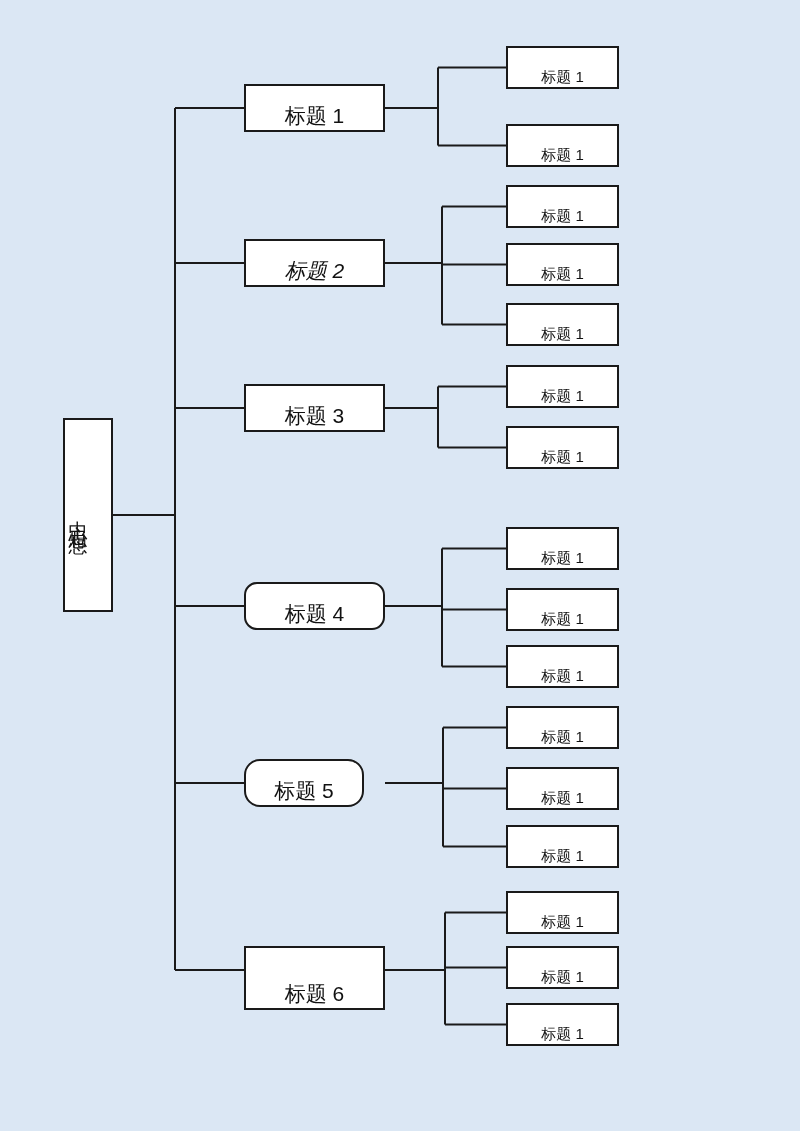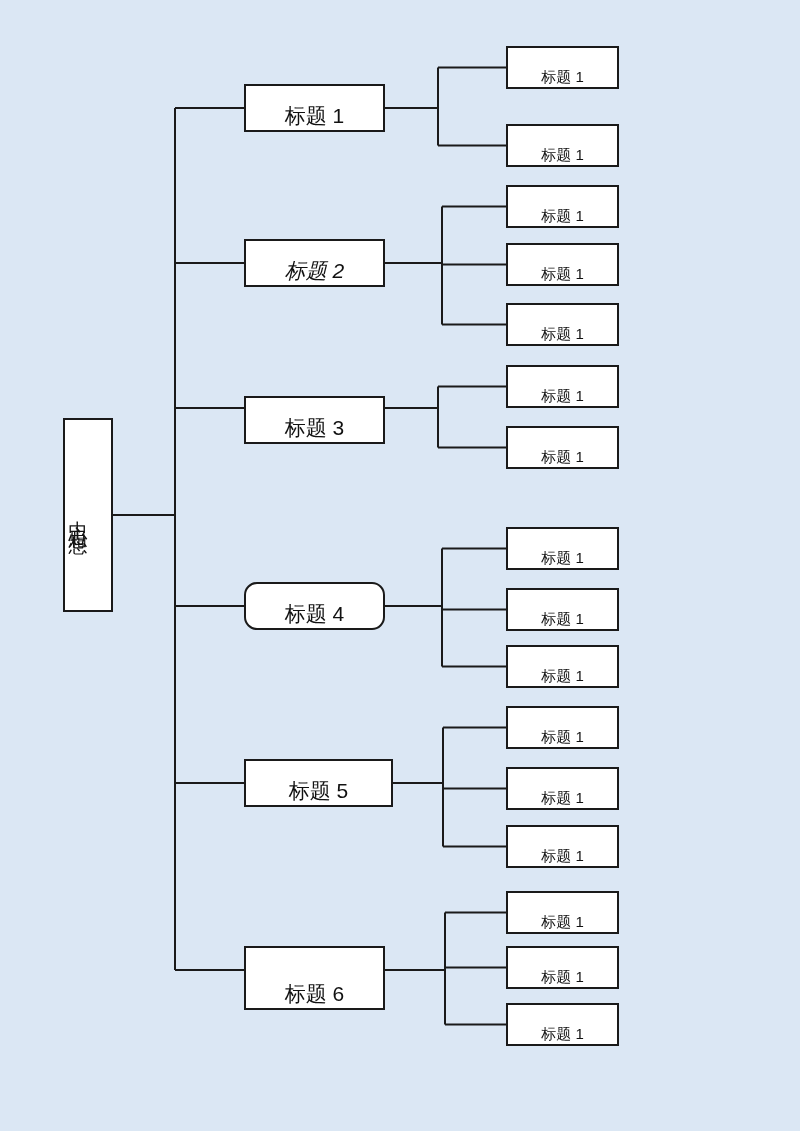--- a/index.html
+++ b/index.html
@@ -106,42 +106,42 @@
       </div>
       <div class="node node-leaf" style="left: 506px; top: 185px; width: 113px; height: 43px;">
         <span>标题 1</span>
       </div>
       <div class="node node-leaf" style="left: 506px; top: 243px; width: 113px; height: 43px;">
         <span>标题 1</span>
       </div>
       <div class="node node-leaf" style="left: 506px; top: 303px; width: 113px; height: 43px;">
         <span>标题 1</span>
       </div>
-      <div class="node node-branch" style="left: 244px; top: 396px; width: 141px; height: 48px;">
+      <div class="node node-branch" style="left: 244px; top: 384px; width: 141px; height: 48px;">
         <span>标题 3</span>
       </div>
       <div class="node node-leaf" style="left: 506px; top: 365px; width: 113px; height: 43px;">
         <span>标题 1</span>
       </div>
       <div class="node node-leaf" style="left: 506px; top: 426px; width: 113px; height: 43px;">
         <span>标题 1</span>
       </div>
       <div class="node node-branch" style="left: 244px; top: 582px; width: 141px; height: 48px; border-radius: 13px;">
         <span>标题 4</span>
       </div>
       <div class="node node-leaf" style="left: 506px; top: 527px; width: 113px; height: 43px;">
         <span>标题 1</span>
       </div>
       <div class="node node-leaf" style="left: 506px; top: 588px; width: 113px; height: 43px;">
         <span>标题 1</span>
       </div>
       <div class="node node-leaf" style="left: 506px; top: 645px; width: 113px; height: 43px;">
         <span>标题 1</span>
       </div>
-      <div class="node node-branch" style="left: 244px; top: 759px; width: 149px; height: 48px;">
+      <div class="node node-branch" style="left: 244px; top: 759px; width: 120px; height: 48px; border-radius: 16px;">
         <span>标题 5</span>
       </div>
       <div class="node node-leaf" style="left: 506px; top: 706px; width: 113px; height: 43px;">
         <span>标题 1</span>
       </div>
       <div class="node node-leaf" style="left: 506px; top: 767px; width: 113px; height: 43px;">
         <span>标题 1</span>
       </div>
       <div class="node node-leaf" style="left: 506px; top: 825px; width: 113px; height: 43px;">
         <span>标题 1</span>

